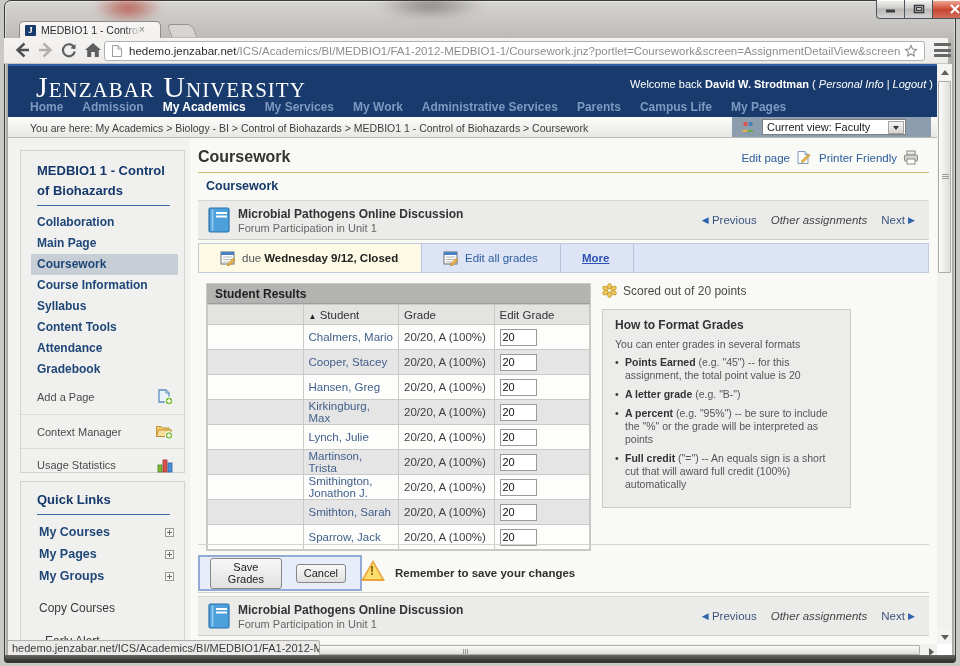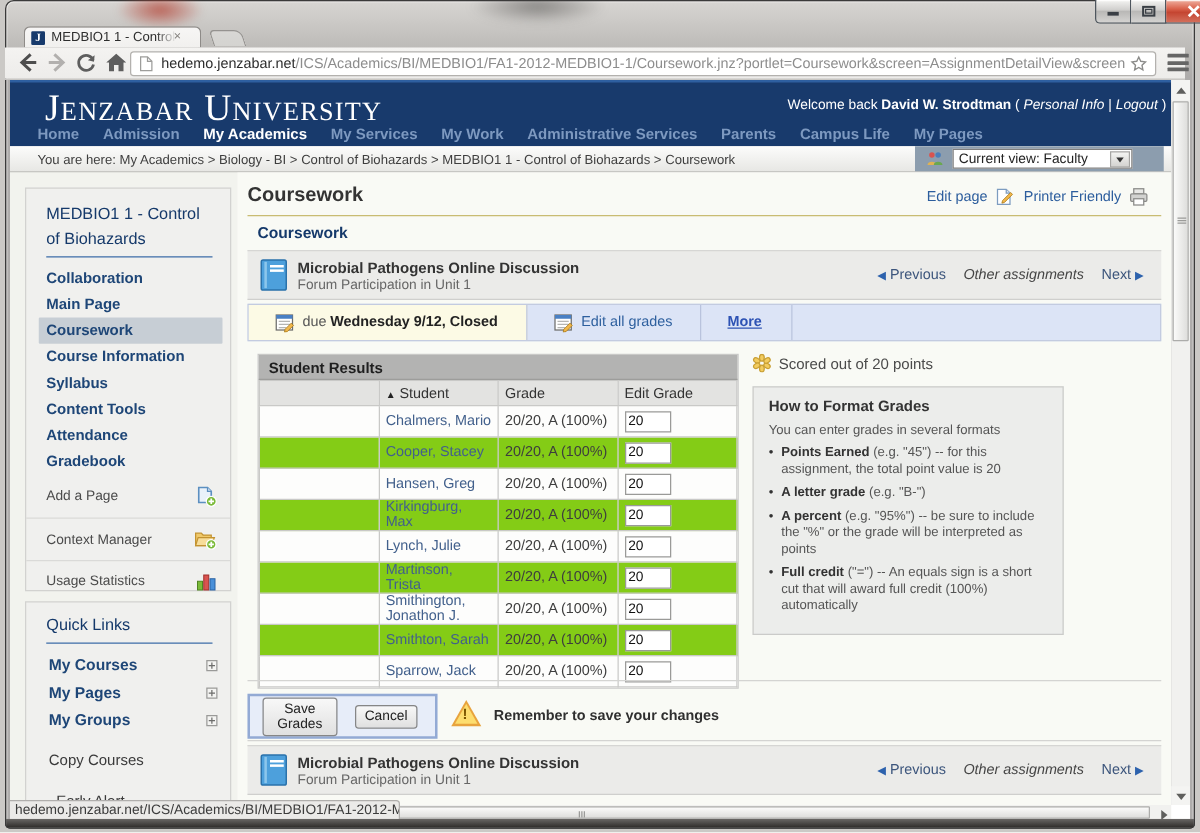--- a/index.html
+++ b/index.html
@@ -96,21 +96,21 @@
   .view-panel { position:absolute; left:724px; top:0; width:199px; height:20px; background:#8c9dae; }
   .view-select { position:absolute; left:30px; top:2px; width:144px; height:16px; background:#fff;
     border:1px solid #7f7f7f; font-size:11px; line-height:14px; padding-left:4px; color:#222; }
   .view-drop { position:absolute; right:1px; top:1px; width:16px; height:12.5px;
     background:linear-gradient(#f4f4f2,#d4d3d1); border:1px solid #a5a4a2; }
 
   .site-body { position:absolute; left:0; top:74px; width:929px; height:900px; background:#f2f3ee; }
 
   
   .panel { position:absolute; left:12px; width:165px; background:#f0f0ee; border:1px solid #d2d2d0; }
-  .panel-title { font-size:13px; font-weight:normal; color:#15396a; padding:10px 12px 4px 16px; line-height:20px;
+  .panel-title { font-size:13px; font-weight:bold; color:#15396a; padding:10px 12px 4px 16px; line-height:20px;
     border-bottom:none; }
   .panel-rule { height:1px; background:#3c6ca8; margin:0 14px 6px 16px; }
   .side-item { font-size:12px; font-weight:bold; color:#1e4677; padding:4px 0 4px 16px; line-height:13px; }
   .side-item.sel { background:#c7ced5; margin:0 6px 0 10px; padding-left:6px; border-radius:1px; }
   .side-tool { font-size:11px; color:#4b4b4b; padding:8px 10px 8px 16px; display:flex; align-items:center; }
   .side-tool .lbl { flex:1; }
   .tool-sep { height:1px; background:#dadad8; margin:0; }
   .quick-item { font-size:12.5px; font-weight:bold; color:#1e4677; padding:4px 10px 4px 18px; line-height:14px;
     display:flex; align-items:center; }
   .plusbox { width:9px; height:9px; border:1px solid #9a9a98; background:#f4f4f2; position:relative; flex:none; }
@@ -145,40 +145,40 @@
   .tr-cell.more a { color:#2d52b4; font-weight:bold; text-decoration:underline;text-align:center; }
 
   
   .stable { position:absolute; left:16px; top:145px; width:385px; border:1px solid #c9c9c7; background:#fff; }
   .stable-head { height:20px; background:#b3b3b2; border-bottom:1px solid #9d9d9b;
     font-size:12px; font-weight:bold; color:#1f1f1f; line-height:20px; padding-left:8px; }
   table.grid { border-collapse:collapse; width:100%; table-layout:fixed; }
   table.grid td, table.grid th { border:1px solid #c9c9c7; font-size:11.5px; padding:0 5px; height:25px; }
   table.grid th { background:#e3e3e1; font-weight:normal; color:#333; text-align:left; height:20px; }
   td.c0 { width:17px; } td.c1 { width:117px; } td.c2 { width:198px; } td.c3 { width:46px; }
-  tr.odd td { background:#fdfdfc; } tr.even td { background:#84cc16; }
+  tr.odd td { background:#fdfdfc; } tr.even td { background:#e5e5e5; }
   .sname { color:#42608c; } .sgrade { color:#3e3e3e; }
   .gin { width:37px; height:17px; border:1px solid #9a9a98; font-size:11px; font-family:"Liberation Sans",sans-serif;
     padding:0 0 0 2px; color:#111; }
 
   
   .scored { position:absolute; left:412px; top:145px; font-size:12px; color:#4a4a4a; display:flex; align-items:center; }
   .howto { position:absolute; left:412px; top:171px; width:249px; background:#ecedeb; border:1px solid #cbcbc9;
     padding:8px 10px 10px 12px; }
   .howto-title { font-size:12px; font-weight:bold; color:#333; margin-bottom:6px; }
   .howto-sub { font-size:10.5px; color:#555; margin-bottom:6px; }
   .howto ul { list-style:none; }
   .howto li { font-size:10.5px; color:#555; padding-left:10px; position:relative; margin-bottom:6px; line-height:13px; }
   .howto li:before { content:"•"; position:absolute; left:0; top:0; color:#333; }
   .howto li b { color:#333; }
 
   
   .save-strip { position:absolute; left:8px; top:406px; width:731px; height:49px;
     border-top:1px solid #d4d4d2; border-bottom:1px solid #d4d4d2; }
-  .save-box { position:absolute; left:0; top:10px; width:152px; height:36px; background:#e7edf9; border:2px solid #93aad4;
+  .save-box { position:absolute; left:0; top:10px; width:164px; height:36px; background:#e7edf9; border:2px solid #93aad4;
     display:flex; align-items:center; padding-left:10px; }
   .btn { font-size:11px; color:#222; background:linear-gradient(#f8f8f8,#e0e0e0); border:1px solid #868686;
     border-radius:3px; padding:2px 7px 3px; margin-right:14px; font-family:"Liberation Sans",sans-serif; }
   .warn-tri { position:absolute; left:163px; top:15px; width:0; height:0;
     border-left:12px solid transparent; border-right:12px solid transparent; border-bottom:21px solid #e8a33d; }
   .warn-tri:after { content:"!"; position:absolute; left:-3px; top:4px; font-weight:bold; color:#7a5500; font-size:12px; }
   .warn-inner { position:absolute; left:-9px; top:3px; width:0; height:0;
     border-left:9px solid transparent; border-right:9px solid transparent; border-bottom:16px solid #fddd6e; }
   .save-msg { position:absolute; left:197px; top:22px; font-size:11.5px; font-weight:bold; color:#2f2f2f; }
 

